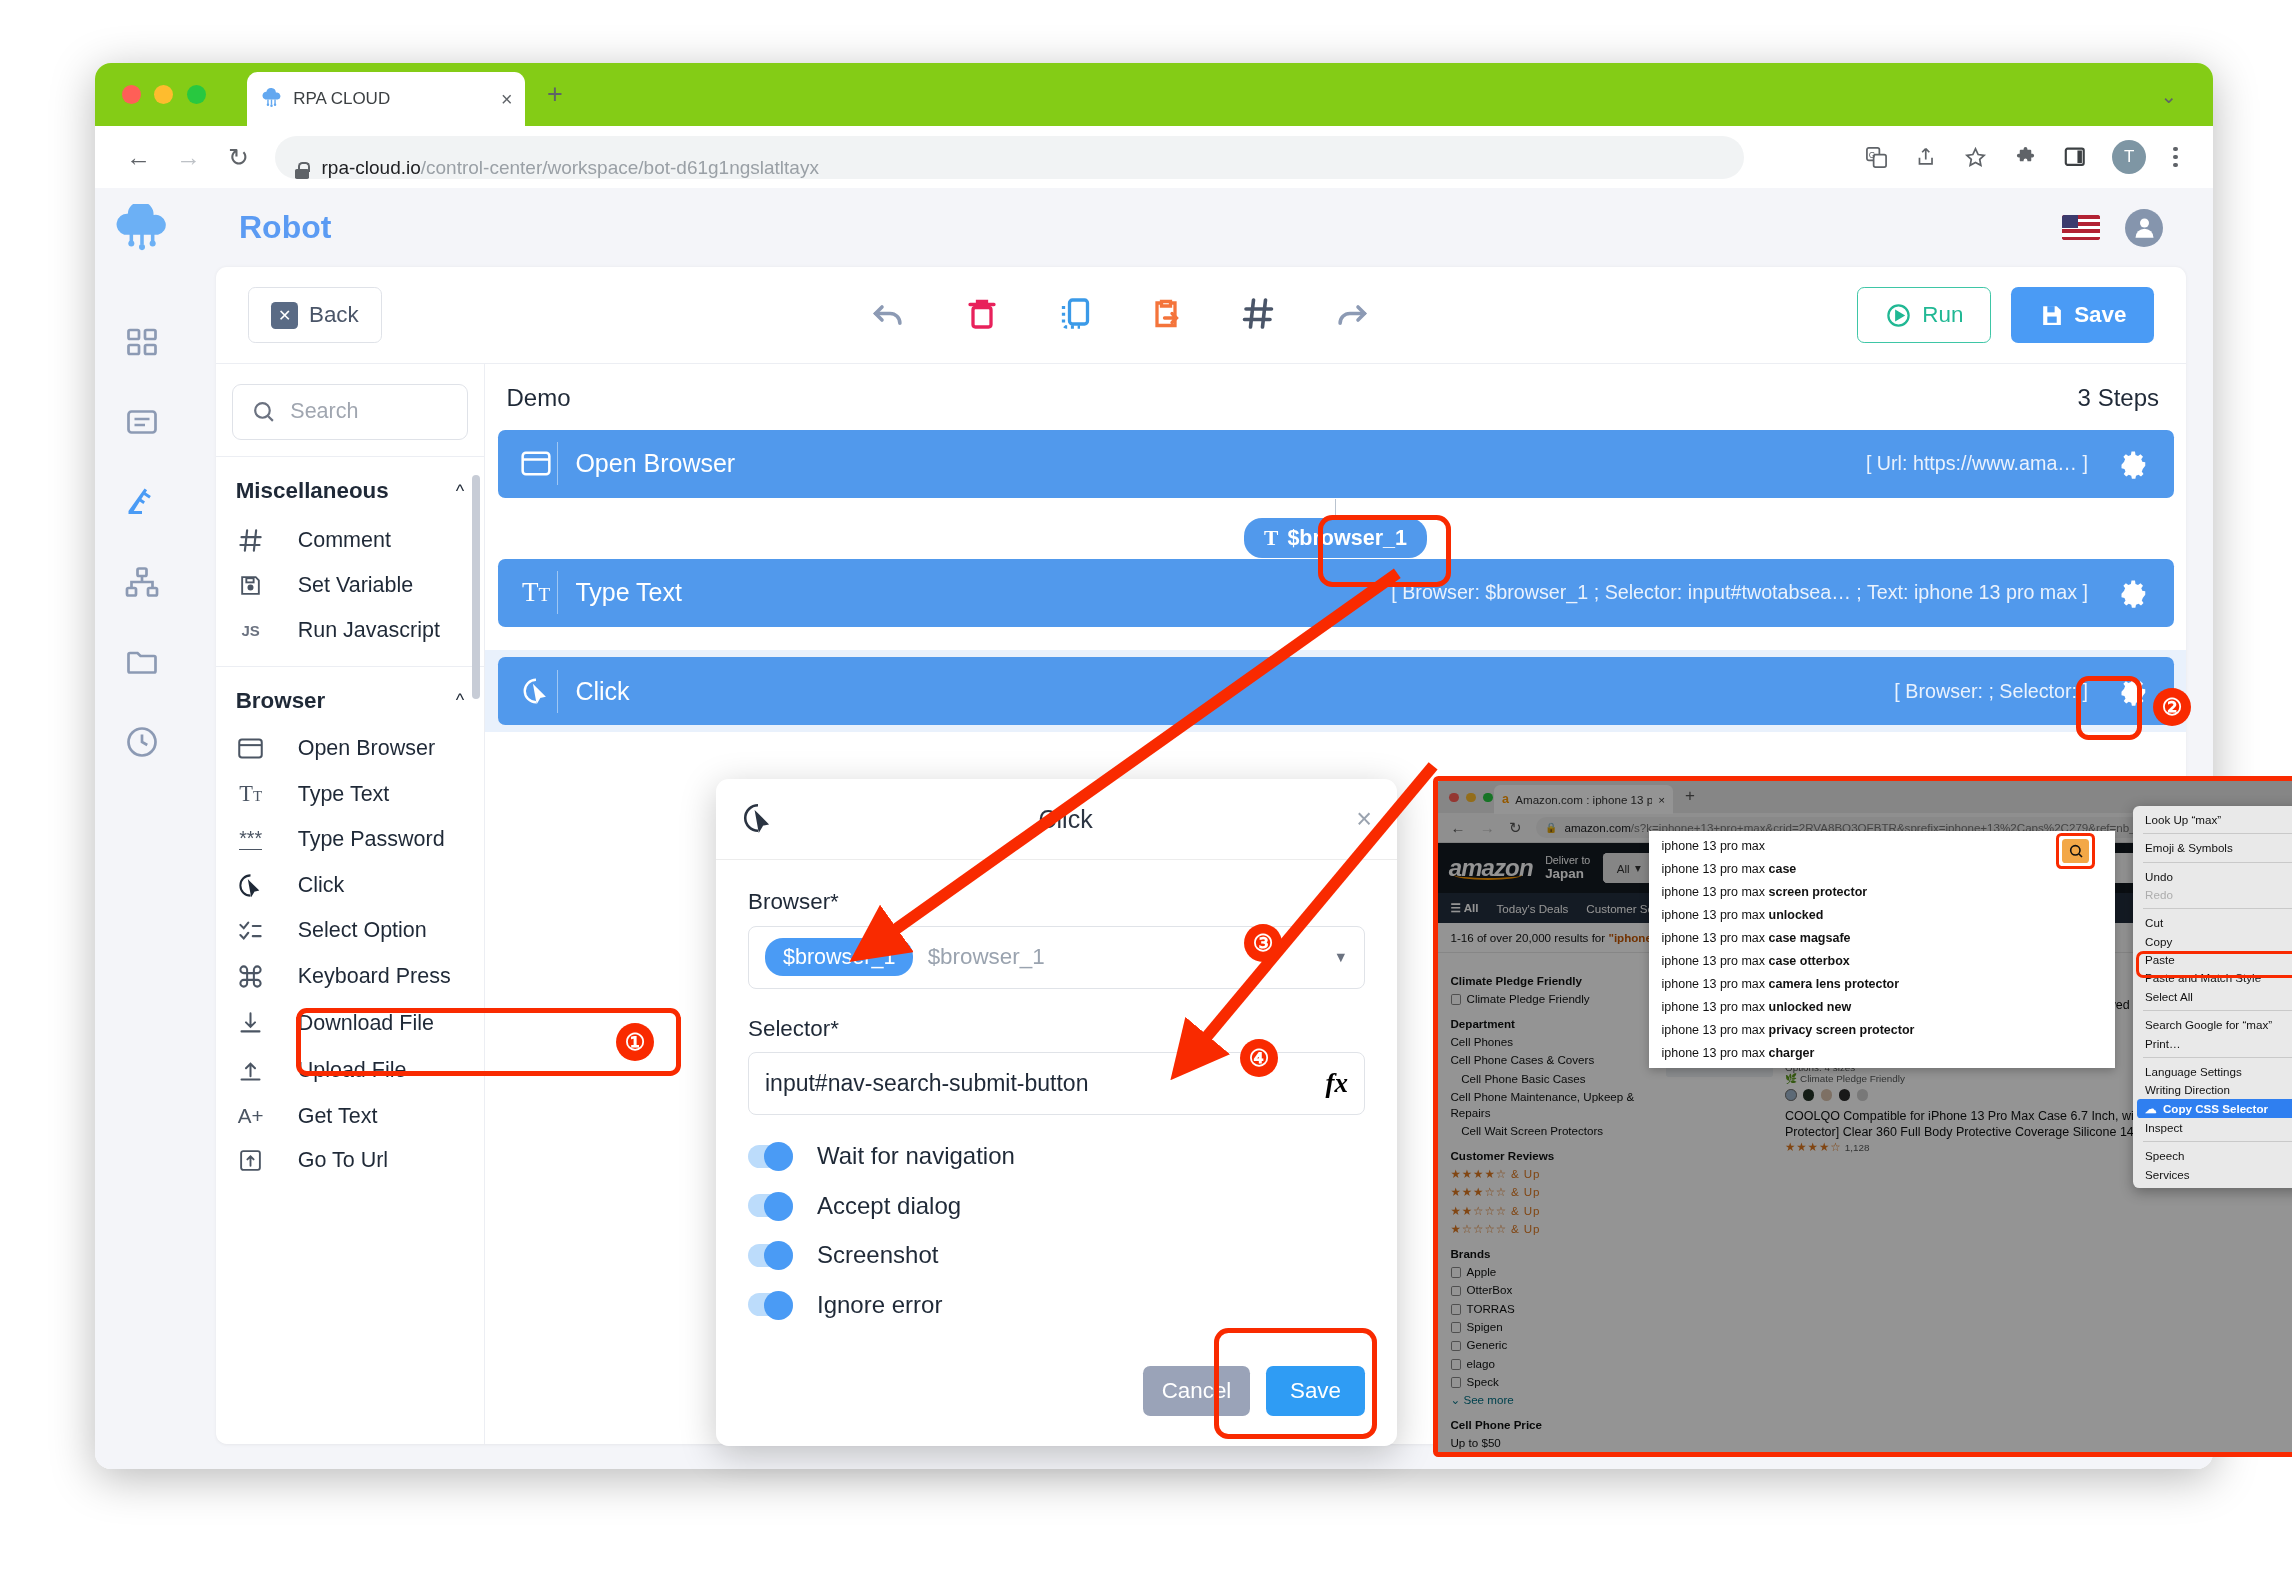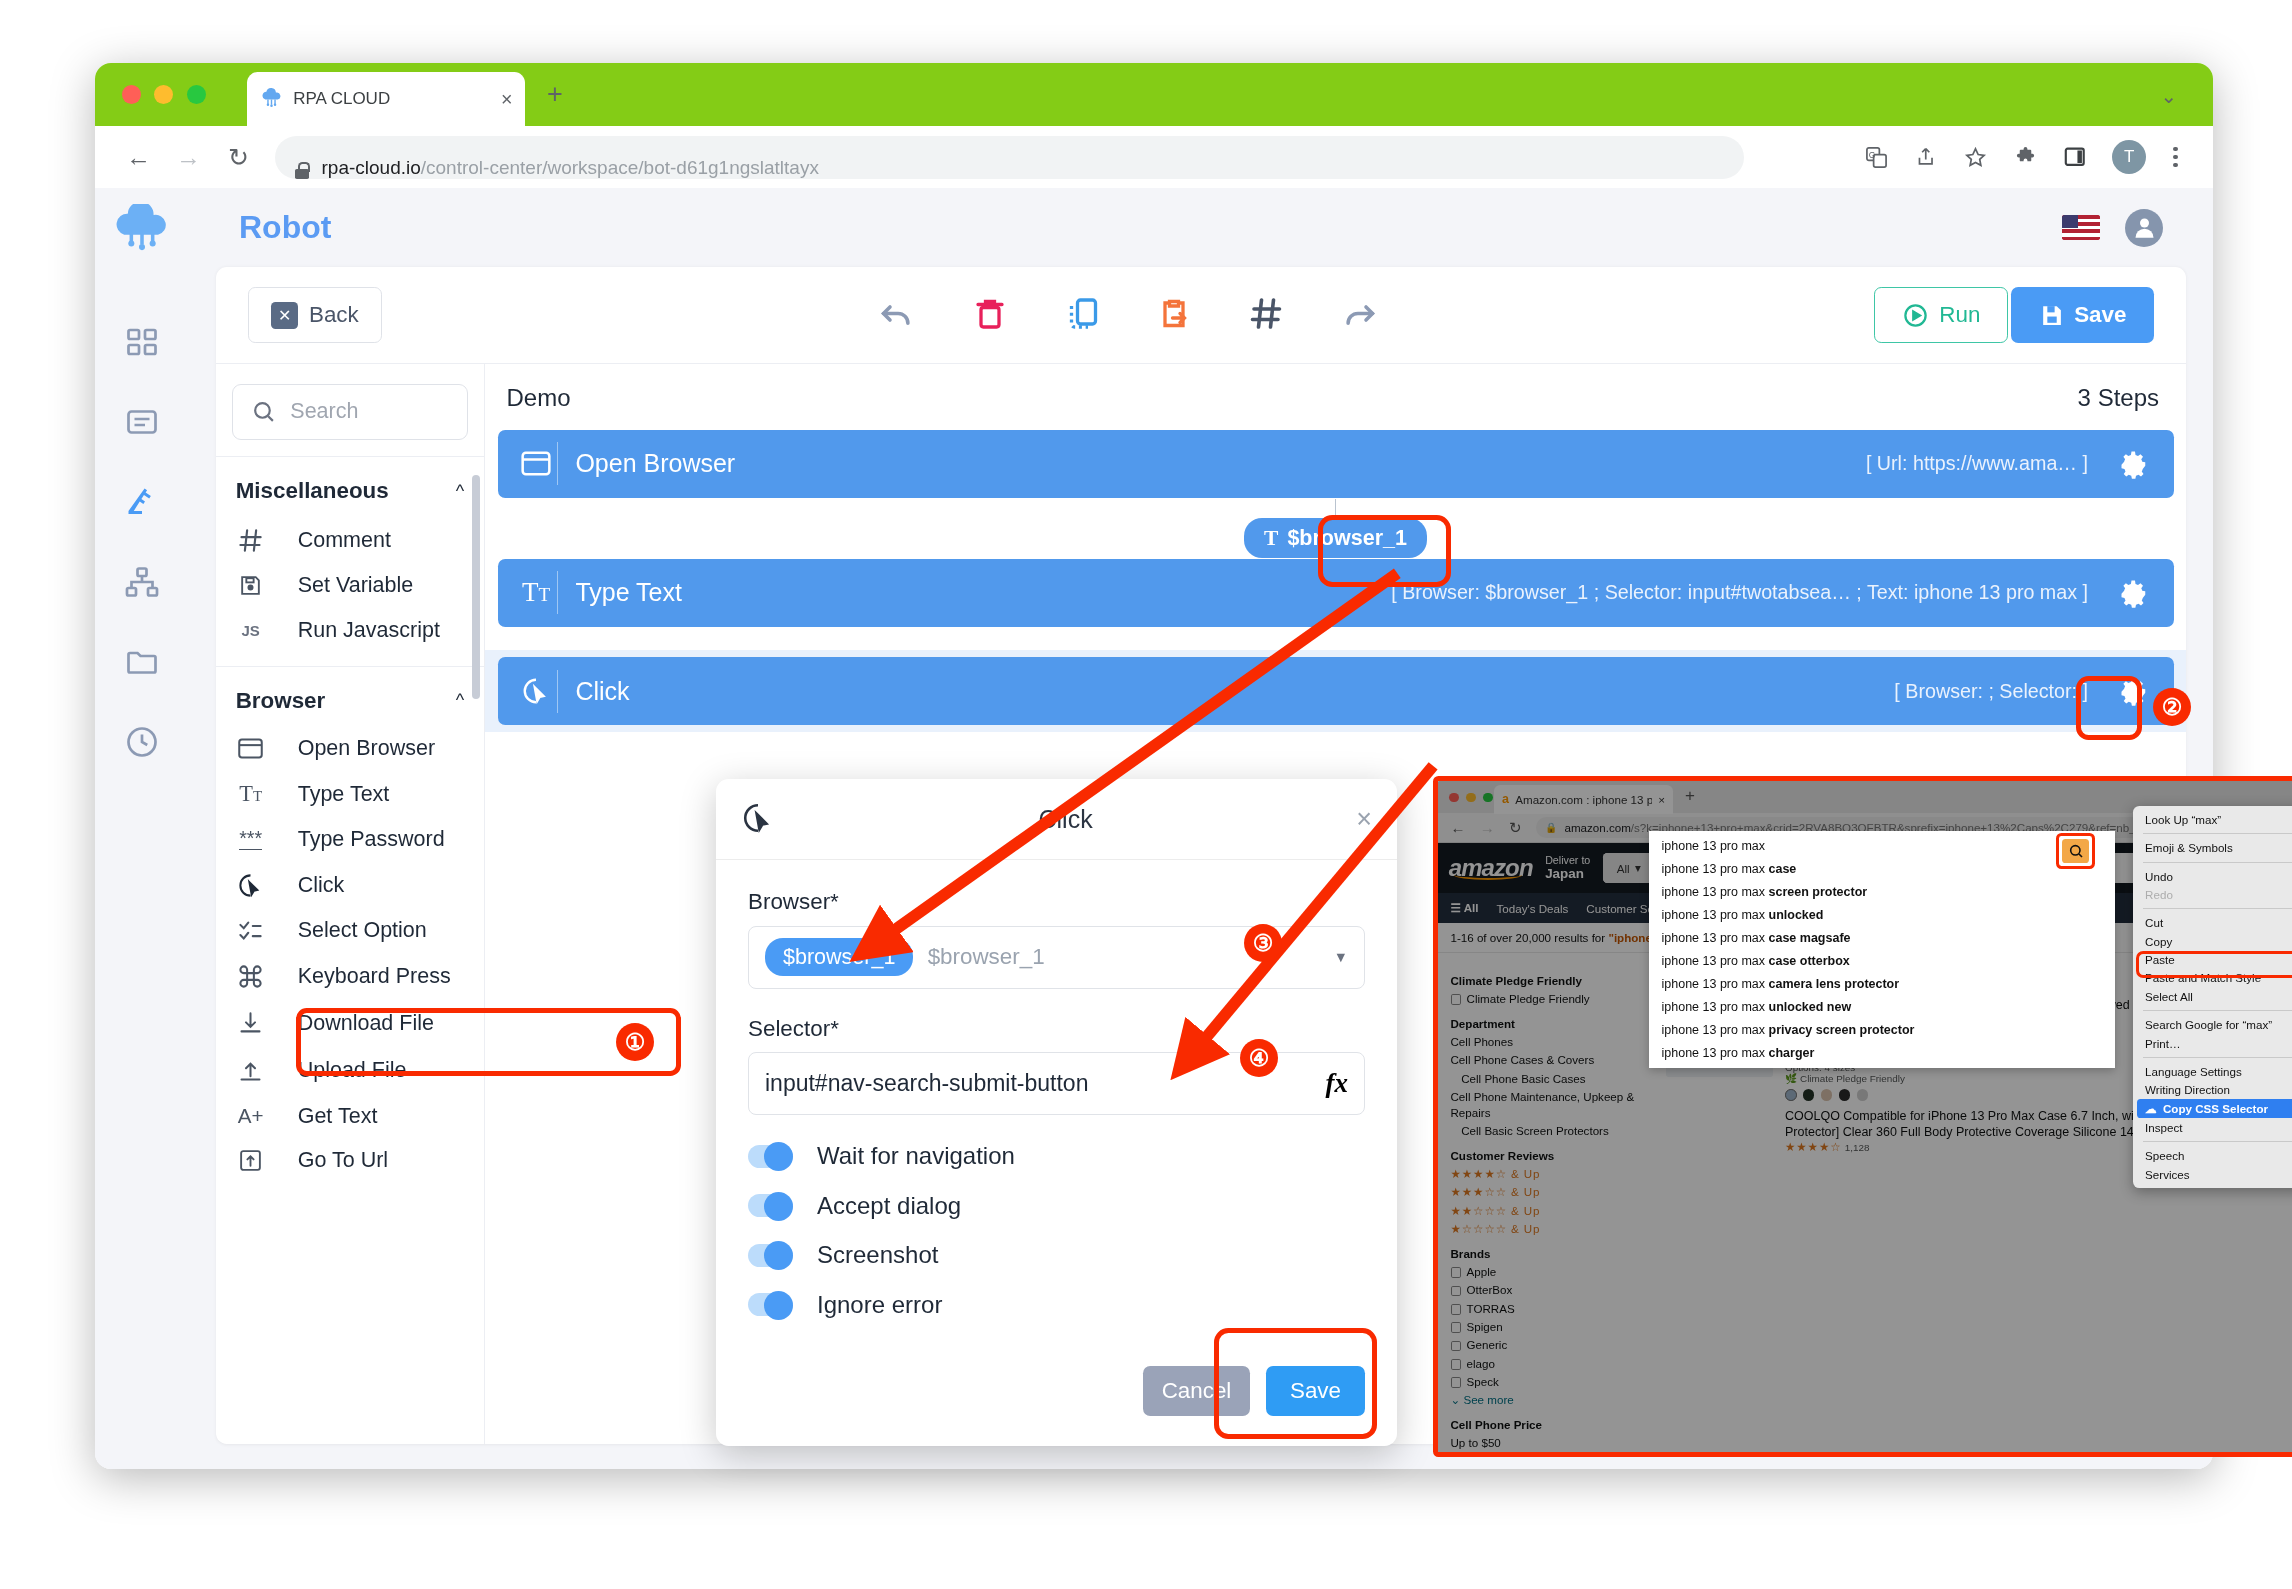--- a/index.html
+++ b/index.html
@@ -75,21 +75,21 @@
 
   #panel {
     margin:0 27px 25px 27px; background:#fff; border-radius:10.7px; flex:1;
     display:flex; flex-direction:column; overflow:hidden; box-shadow:0 0.9px 3.6px rgba(0,0,0,.06);
   }
   #toolbar { height:97px; display:flex; align-items:center; padding:0 32px; border-bottom:0.9px solid #eceef3; }
   .backbtn { width:134px;height:56px;border:0.9px solid #dfe2e8;border-radius:7.2px; display:flex;align-items:center;justify-content:center;gap:10.7px; }
   .backbtn .bx { width:27px;height:27px;border-radius:4.5px;background:#5a6b85;color:#fff;display:flex;align-items:center;justify-content:center;font-size:16px; }
   .backbtn .lbl { font-size:22.4px;color:#4a5568; }
   .tb-center { flex:1; display:flex; align-items:center; justify-content:center; gap:56px; }
-  .tb-right { display:flex; align-items:center; gap:3px; }
+  .tb-right { display:flex; align-items:center; gap:20px; }
   .runbtn { width:134px;height:56px;border:1.3px solid #3ec6a6;border-radius:7.2px;color:#21b894;
     display:flex;align-items:center;justify-content:center;gap:10.7px;font-size:22.4px; }
   .savebtn { width:143px;height:56px;background:#4a9bf5;border-radius:7.2px;color:#fff;
     display:flex;align-items:center;justify-content:center;gap:10.7px;font-size:22.4px;font-weight:bold; }
 
   #body { flex:1; display:flex; overflow:hidden; }
 
   
   #actions { width:269px; border-right:0.9px solid #eceef3; display:flex; flex-direction:column; position:relative;}
   .searchwrap { padding:19.7px 16px 16px 16px; }
@@ -729,21 +729,21 @@
 
     <div class="az-content">
       <div class="az-side">
         <h4>Climate Pledge Friendly</h4>
         <div class="li"><span class="cb"></span><span>Climate Pledge Friendly</span></div>
         <h4>Department</h4>
         <div class="li">Cell Phones</div>
         <div class="li">Cell Phone Cases &amp; Covers</div>
         <div class="li sub">Cell Phone Basic Cases</div>
         <div class="li">Cell Phone Maintenance, Upkeep &amp; Repairs</div>
-        <div class="li sub">Cell Basic Screen Protectors</div>
+        <div class="li sub">Cell Wait Screen Protectors</div>
         <h4>Customer Reviews</h4>
         <div class="li stars">★★★★☆ &amp; Up</div>
         <div class="li stars">★★★☆☆ &amp; Up</div>
         <div class="li stars">★★☆☆☆ &amp; Up</div>
         <div class="li stars">★☆☆☆☆ &amp; Up</div>
         <h4>Brands</h4>
         <div class="li"><span class="cb"></span><span>Apple</span></div>
         <div class="li"><span class="cb"></span><span>OtterBox</span></div>
         <div class="li"><span class="cb"></span><span>TORRAS</span></div>
         <div class="li"><span class="cb"></span><span>Spigen</span></div>

